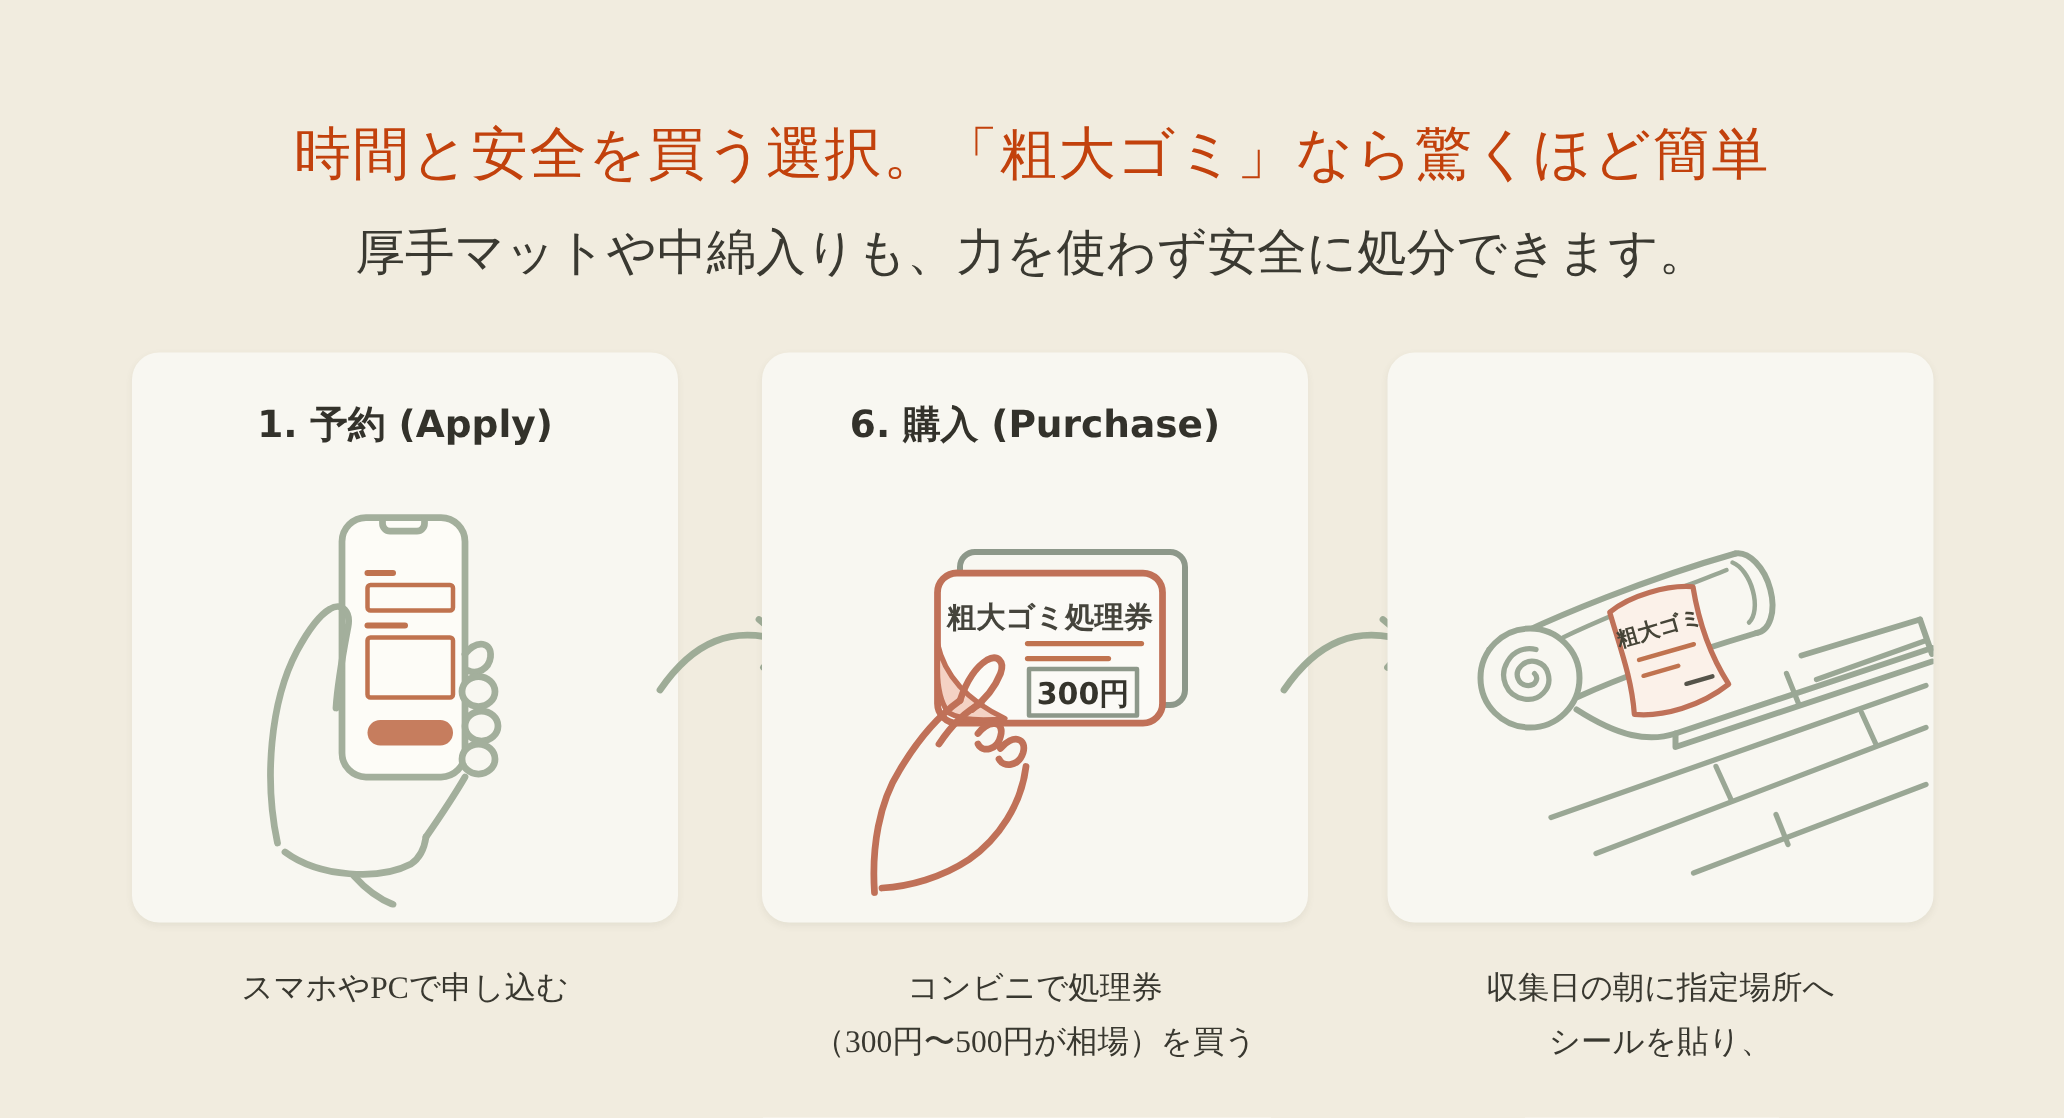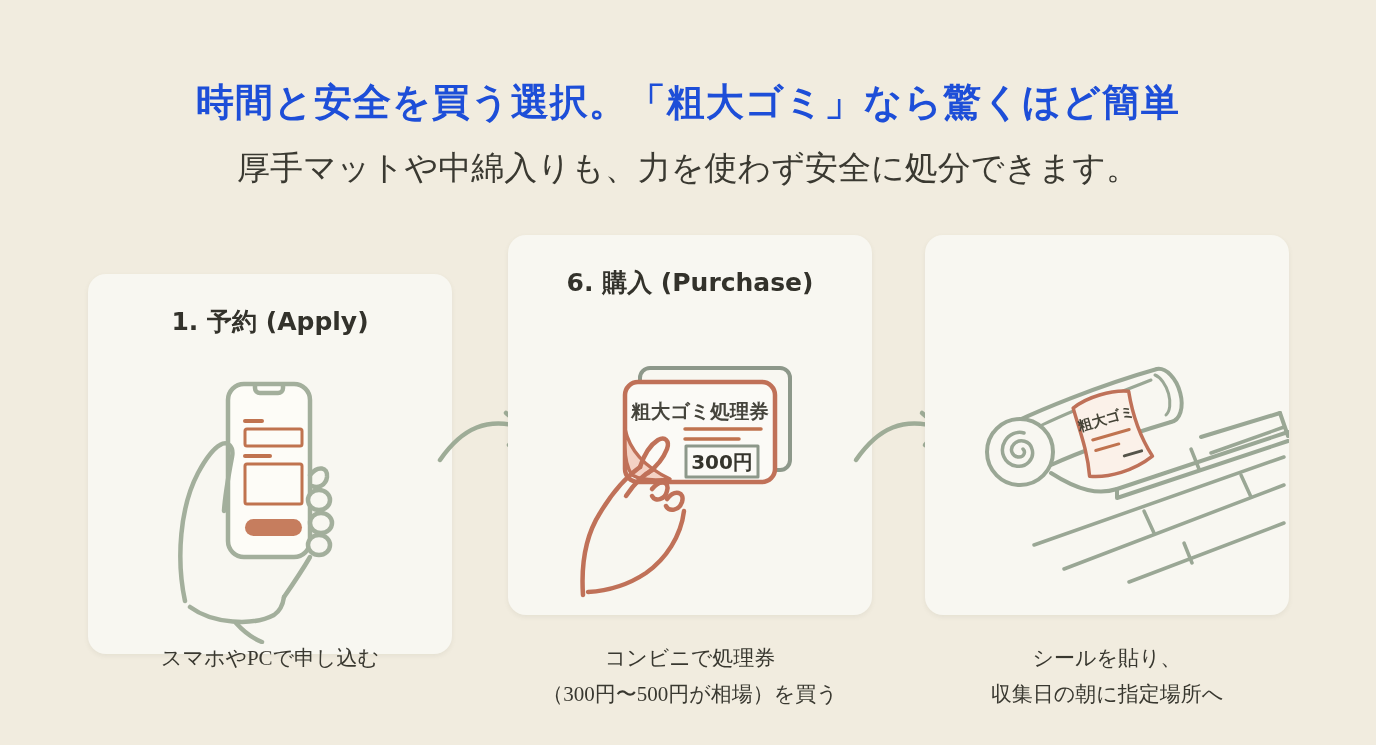--- a/index.html
+++ b/index.html
@@ -1,24 +1,24 @@
 <!DOCTYPE html>
 <html><head>
 <meta charset="utf-8">
 <style>
   html,body{margin:0;padding:0;}
   body{font-family:"DejaVu Sans","Liberation Sans",sans-serif;}
   .page{position:relative;width:1376px;height:745px;background:#f1ecdf;overflow:hidden;}
   .page-title{position:absolute;top:80px;left:0;width:100%;margin:0;text-align:center;
-    font-size:38px;line-height:44px;font-weight:700;color:#1d4ed8;letter-spacing:1px;}
+    font-size:38px;line-height:44px;font-weight:400;color:#c2410c;letter-spacing:1px;}
   .page-subtitle{position:absolute;top:153px;left:0;width:100%;margin:0;text-align:center;
     font-size:33px;line-height:30px;font-weight:400;color:#3a3931;}
   .card{position:absolute;top:235px;width:364px;height:380px;background:#f8f7f1;
     border-radius:18px;box-shadow:0 2px 5px rgba(90,85,60,.08);}
-  .card-1{left:88px;margin-top:39px;} .card-2{left:508px;} .card-3{left:925px;}
+  .card-1{left:88px;} .card-2{left:508px;} .card-3{left:925px;}
   .card-title{margin:28px 0 0 0;text-align:center;font-size:25px;line-height:39px;
     font-weight:600;color:#33322b;}
   .card-title span{display:block;}
   .illu{position:absolute;}
   .illu-phone{left:84px;top:105px;}
   .illu-ticket{left:60px;top:128px;}
   .illu-roll{left:14px;top:118px;}
   .arrow{position:absolute;top:398px;width:100px;height:72px;}
   .arrow-1{left:436px;} .arrow-2{left:852px;}
   .caption{position:absolute;top:640px;width:364px;text-align:center;font-size:21px;
@@ -156,17 +156,17 @@
   </section>
 
   <div class="caption caption-1">
     <span>スマホやPCで申し込む</span>
   </div>
   <div class="caption caption-2">
     <span>コンビニで処理券</span>
     <span>（300円〜500円が相場）を買う</span>
   </div>
   <div class="caption caption-3">
+    <span>収集日の朝に指定場所へ</span>
     <span>シールを貼り、</span>
-    <span>収集日の朝に指定場所へ</span>
   </div>
 
 </div>
 
 </body></html>

